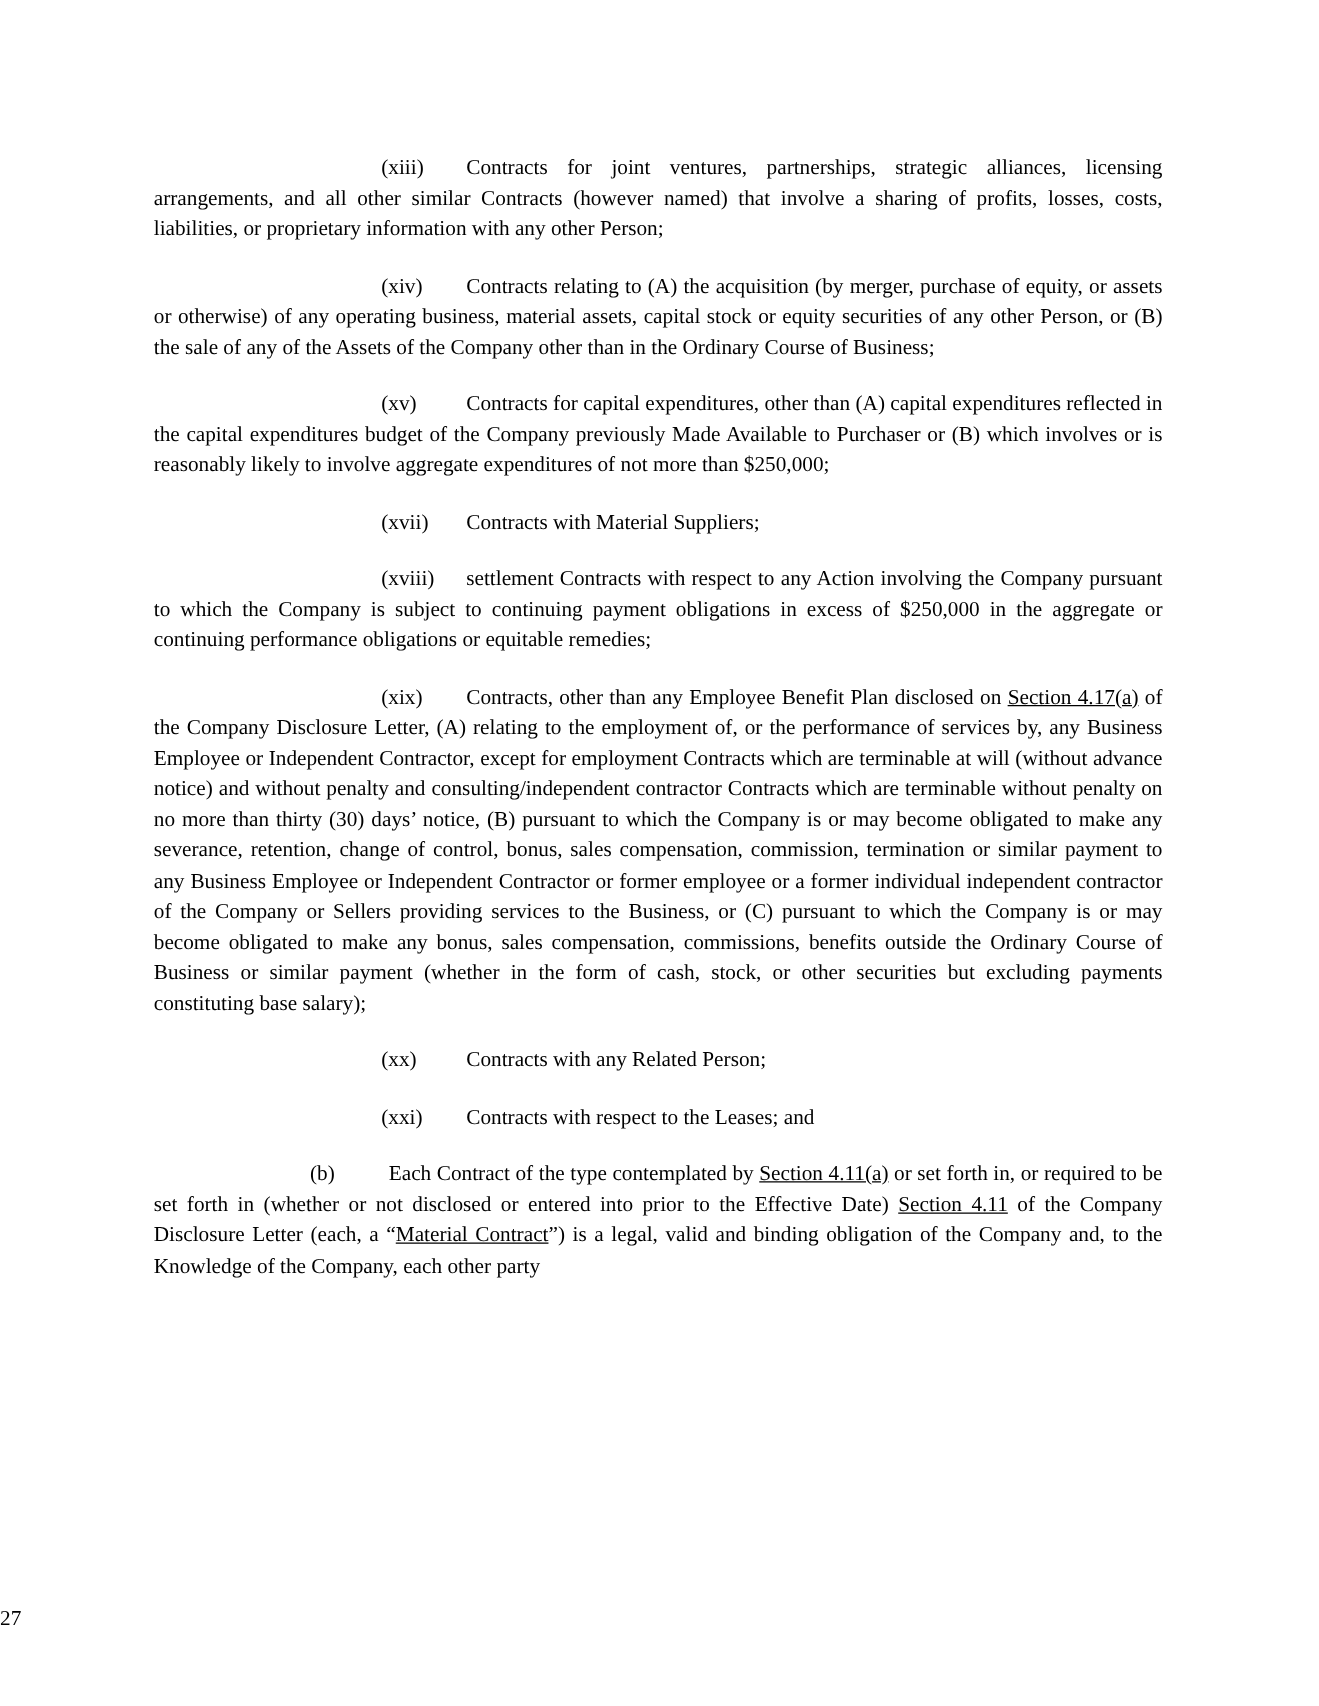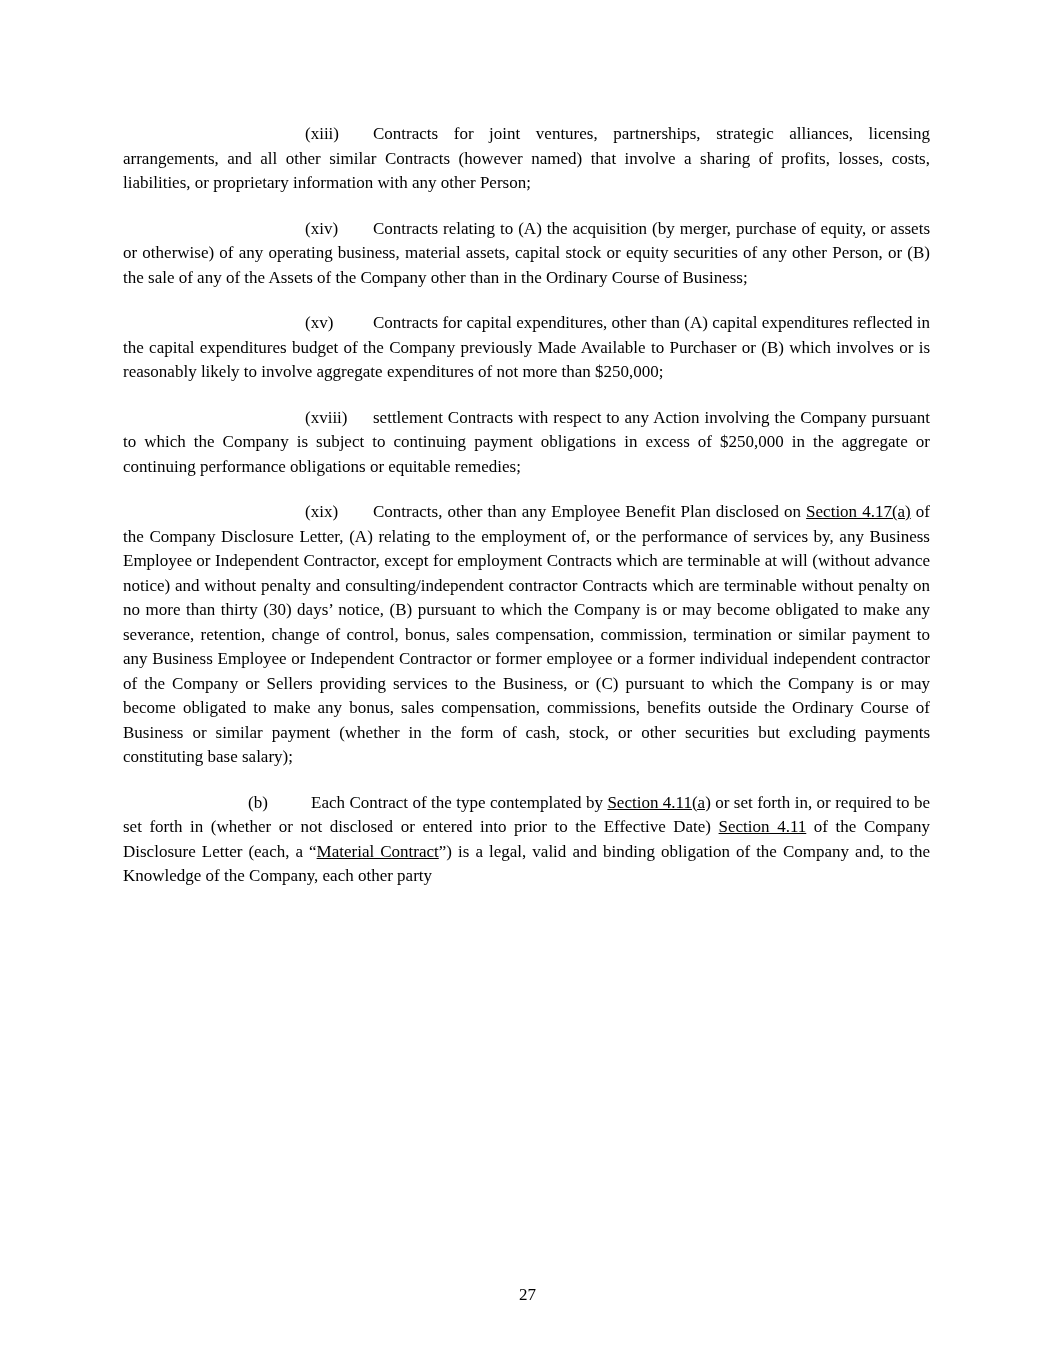--- a/index.html
+++ b/index.html
@@ -33,34 +33,37 @@
   .para.item .indent { width: 182px; }
   .para.item .num    { width: 68px; }
   .para.sub  .indent { width: 125px; }
   .para.sub  .num    { width: 63px; }
   .u { text-decoration: underline; margin-top: 28px; }
   .footer {
     position: absolute;
     left: 0;
     right: 0;
     bottom: 58px;
-    text-align: center;
+    text-align: left;
     font-family: "Liberation Serif", "DejaVu Serif", serif;
     font-size: 17px;
     color: #000000;
   }
 </style>
 </head>
 <body>
 
 <div class="page">
   <div>
       <p class="para item"><span class="indent"></span><span class="num">(xiii)</span><span>Contracts for joint ventures, partnerships, strategic alliances, licensing arrangements, and all other similar Contracts (however named) that involve a sharing of profits, losses, costs, liabilities, or proprietary information with any other Person;</span></p>
       <p class="para item"><span class="indent"></span><span class="num">(xiv)</span><span>Contracts relating to (A) the acquisition (by merger, purchase of equity, or assets or otherwise) of any operating business, material assets, capital stock or equity securities of any other Person, or (B) the sale of any of the Assets of the Company other than in the Ordinary Course of Business;</span></p>
       <p class="para item"><span class="indent"></span><span class="num">(xv)</span><span>Contracts for capital expenditures, other than (A) capital expenditures reflected in the capital expenditures budget of the Company previously Made Available to Purchaser or (B) which involves or is reasonably likely to involve aggregate expenditures of not more than $250,000;</span></p>
+      <p class="para item"><span class="indent"></span><span class="num">(xvii)</span><span>Contracts with Material Suppliers;</span></p>
       <p class="para item"><span class="indent"></span><span class="num">(xviii)</span><span>settlement Contracts with respect to any Action involving the Company pursuant to which the Company is subject to continuing payment obligations in excess of $250,000 in the aggregate or continuing performance obligations or equitable remedies;</span></p>
       <p class="para item"><span class="indent"></span><span class="num">(xix)</span><span>Contracts, other than any Employee Benefit Plan disclosed on </span><span class="u">Section 4.17(a)</span><span> of the Company Disclosure Letter, (A) relating to the employment of, or the performance of services by, any Business Employee or Independent Contractor, except for employment Contracts which are terminable at will (without advance notice) and without penalty and consulting/independent contractor Contracts which are terminable without penalty on no more than thirty (30) days’ notice, (B) pursuant to which the Company is or may become obligated to make any severance, retention, change of control, bonus, sales compensation, commission, termination or similar payment to any Business Employee or Independent Contractor or former employee or a former individual independent contractor of the Company or Sellers providing services to the Business, or (C) pursuant to which the Company is or may become obligated to make any bonus, sales compensation, commissions, benefits outside the Ordinary Course of Business or similar payment (whether in the form of cash, stock, or other securities but excluding payments constituting base salary);</span></p>
+      <p class="para item"><span class="indent"></span><span class="num">(xx)</span><span>Contracts with any Related Person;</span></p>
+      <p class="para item"><span class="indent"></span><span class="num">(xxi)</span><span>Contracts with respect to the Leases; and</span></p>
       <p class="para sub"><span class="indent"></span><span class="num">(b)</span><span>Each Contract of the type contemplated by </span><span class="u">Section 4.11(a)</span><span> or set forth in, or required to be set forth in (whether or not disclosed or entered into prior to the Effective Date) </span><span class="u">Section 4.11</span><span> of the Company Disclosure Letter (each, a “</span><span class="u">Material Contract</span><span>”) is a legal, valid and binding obligation of the Company and, to the Knowledge of the Company, each other party</span></p>
     </div>
   <div class="footer">
     <span>27</span>
   </div>
 </div>
 
 </body></html>

